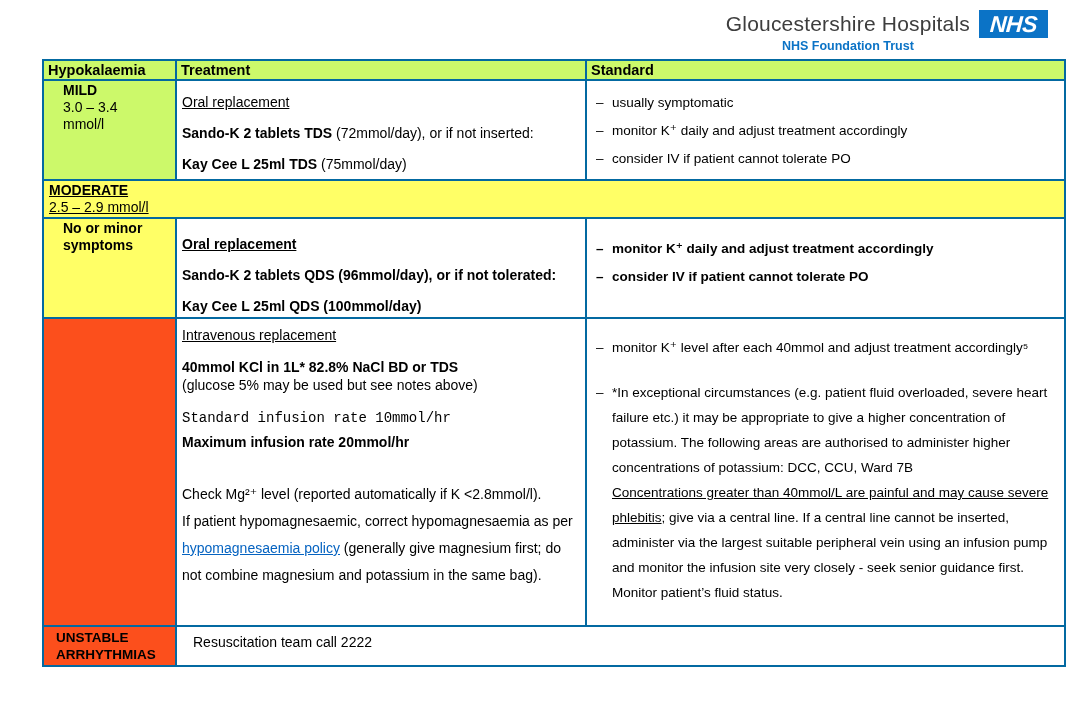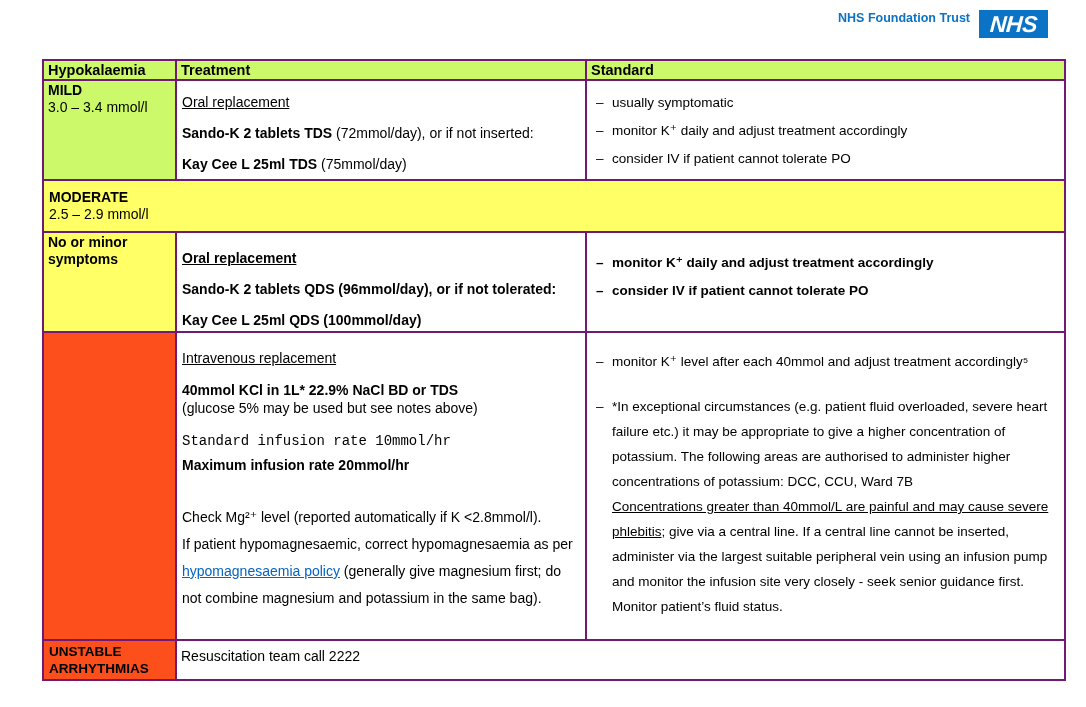--- a/index.html
+++ b/index.html
@@ -7,50 +7,50 @@
   .page {
     position:relative; width:1086px; height:707px; background:#fff;
     font-family:"Liberation Sans","DejaVu Sans",sans-serif; color:#000;
     overflow:hidden;
   }
 
   
   .brand { position:absolute; top:10px; right:38px; display:flex; align-items:flex-start; gap:9px; }
   .brand-text { text-align:right; }
   .hospital-name { font-size:21px; color:#3d3d3d; line-height:28px; letter-spacing:0.2px; }
-  .trust-name { font-size:12.5px; font-weight:bold; color:var(--nhs_blue,#0b73c6); margin-top:1px; }
+  .trust-name { font-size:12.5px; font-weight:bold; color:var(--nhs_blue,#0b73c6); margin-top:1px;text-align:center; }
   .nhs-box {
     width:69px; height:28px; background:var(--nhs_blue,#0b73c6); color:#fff;
     display:flex; align-items:center; justify-content:center;
   }
   .nhs-box span { font-style:italic; font-weight:bold; font-size:23px; letter-spacing:-0.5px; transform:skewX(-4deg); }
 
   
   table.guideline {
     position:absolute; left:42px; top:59px; width:1022px;
     border-collapse:collapse; table-layout:fixed; font-size:14px;
   }
-  td, th { border:2px solid #701a75; vertical-align:top; }
+  td, th { border:2px solid #0369a1; vertical-align:top; }
   .c-green  { background:var(--green,#ccf96a); }
   .c-yellow { background:var(--yellow,#ffff66); }
   .c-red    { background:var(--red,#fc4f1c); }
 
   tr.r-head     { height:18px; }
   tr.r-mild     { height:94px; }
   tr.r-mod      { height:34px; }
   tr.r-minor    { height:96px;font-weight:bold; }
   tr.r-sevb     { height:37px; }
   tr.r-severe   { height:308px; }
   tr.r-unstable { height:38px; }
 
   th { text-align:left; padding:0 4px; font-size:14.5px; font-weight:bold; line-height:18px; }
 
-  .sev-cell { padding:1px 4px; line-height:17px; }
+  .sev-cell { padding:1px 19px; line-height:17px; }
   .sev-label { font-weight:bold; }
-  .banner { padding:8px 5px; line-height:17px; }
+  .banner { padding:1px 5px; line-height:17px;text-decoration:underline; }
 
   
   .rx-cell { padding:12px 6px 2px 5px; line-height:18px; }
   .rx-cell.pt16 { padding-top:16px; }
   .rx-heading { margin:0; }
   .u { text-decoration:underline; }
   .rx-line { margin:13px 0 0; }
   .rx-dose { margin:14px 0 0; }
   .rx-dose-note { margin:0; }
   .rx-std { margin:15px 0 0;font-family:Liberation Mono, monospace; }
@@ -63,30 +63,31 @@
   .cm-cell { padding:12px 8px 2px 9px; font-size:13.5px; }
   .cm-cell.pt20 { padding-top:20px; }
   .bullet { display:flex; margin-bottom:9px; line-height:19px; }
   .dash { flex:0 0 16px; width:16px; }
   .cm-severe { padding-top:16px; }
   .cm-severe .bullet { line-height:25px; margin-bottom:0; }
   .cm-severe .b2 { margin-top:20px; }
   .bullet-body p { margin:0; }
 
   
-  .unstable-cell { padding:2px 5px; font-size:13.5px; line-height:17px; }
-  .action-cell { padding:7px 4px; font-size:14px; }
+  .unstable-cell { padding:2px 12px; font-size:13.5px; line-height:17px; }
+  .action-cell { padding:7px 16px; font-size:14px; }
 </style>
 </head>
 <body>
 
 <div class="page">
 
   <div class="brand">
     <div class="brand-text">
+      <div class="hospital-name">Gloucestershire Hospitals</div>
       <div class="trust-name">NHS Foundation Trust</div>
     </div>
     <div class="nhs-box">
       <span>NHS</span>
     </div>
   </div>
 
   <table class="guideline">
     <colgroup>
         <col style="width:133px">
@@ -151,23 +152,23 @@
         <div class="bullet">
           <span class="dash">–</span>
           <span>consider IV if patient cannot tolerate PO</span>
         </div>
       </td>
     </tr>
 
 
     <tr class="r-severe">
       <td class="c-red"></td>
-      <td class="rx-cell" style="padding-top:16px">
+      <td class="rx-cell" style="padding-top:7px">
         <p class="rx-heading"><span class="u">Intravenous replacement</span></p>
-        <p class="rx-dose"><b>40mmol KCl in 1L* 22.9% NaCl  BD or TDS</b></p>
+        <p class="rx-dose"><b>40mmol KCl in 1L* 82.8% NaCl  BD or TDS</b></p>
         <p class="rx-dose-note">(glucose 5% may be used but see notes above)</p>
         <p class="rx-std">Standard infusion rate 10mmol/hr</p>
         <p class="rx-max"><b>Maximum infusion rate 20mmol/hr</b></p>
         <p class="mg-check">Check Mg²⁺ level (reported automatically if K &lt;2.8mmol/l).</p>
         <p class="mg-para"><span>If patient hypomagnesaemic, correct hypomagnesaemia as per </span><a href="#" class="link">hypomagnesaemia policy</a><span> (generally give magnesium first; do not combine magnesium and potassium in the same bag).</span></p>
       </td>
       <td class="cm-cell cm-severe">
         <div class="bullet">
           <span class="dash">–</span>
           <span>monitor K⁺ level after each 40mmol and adjust treatment accordingly⁵</span>

